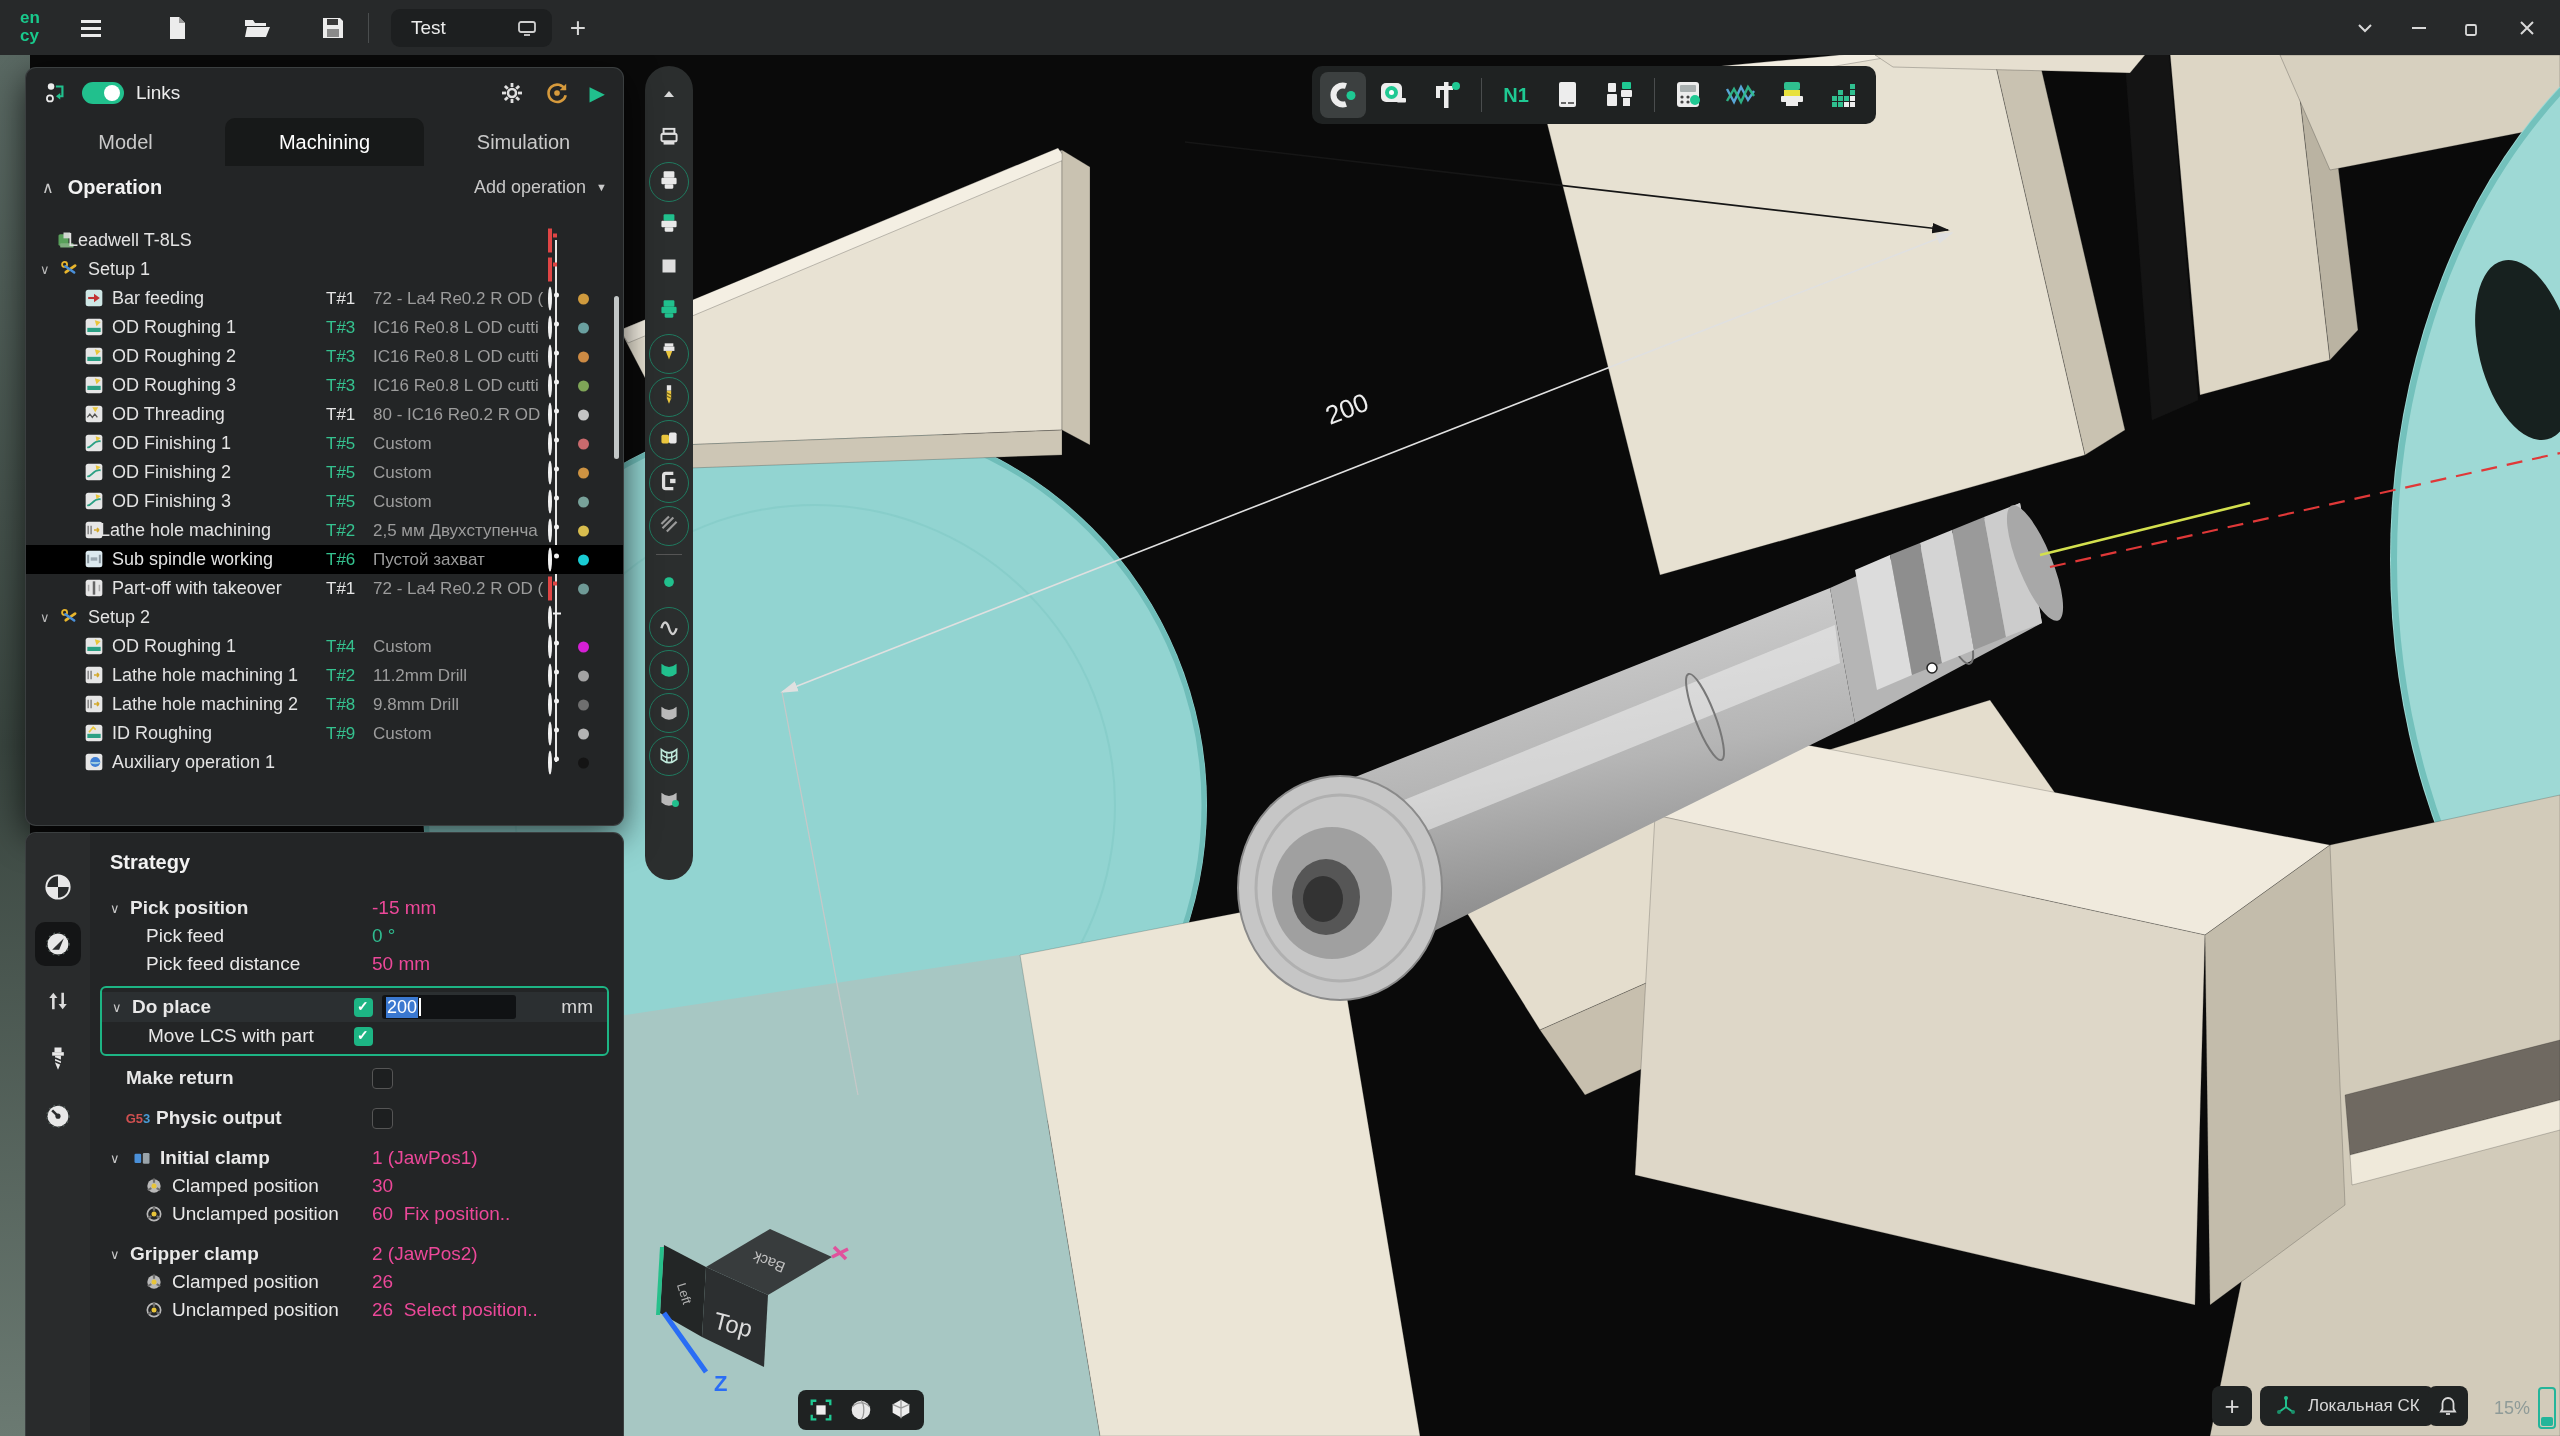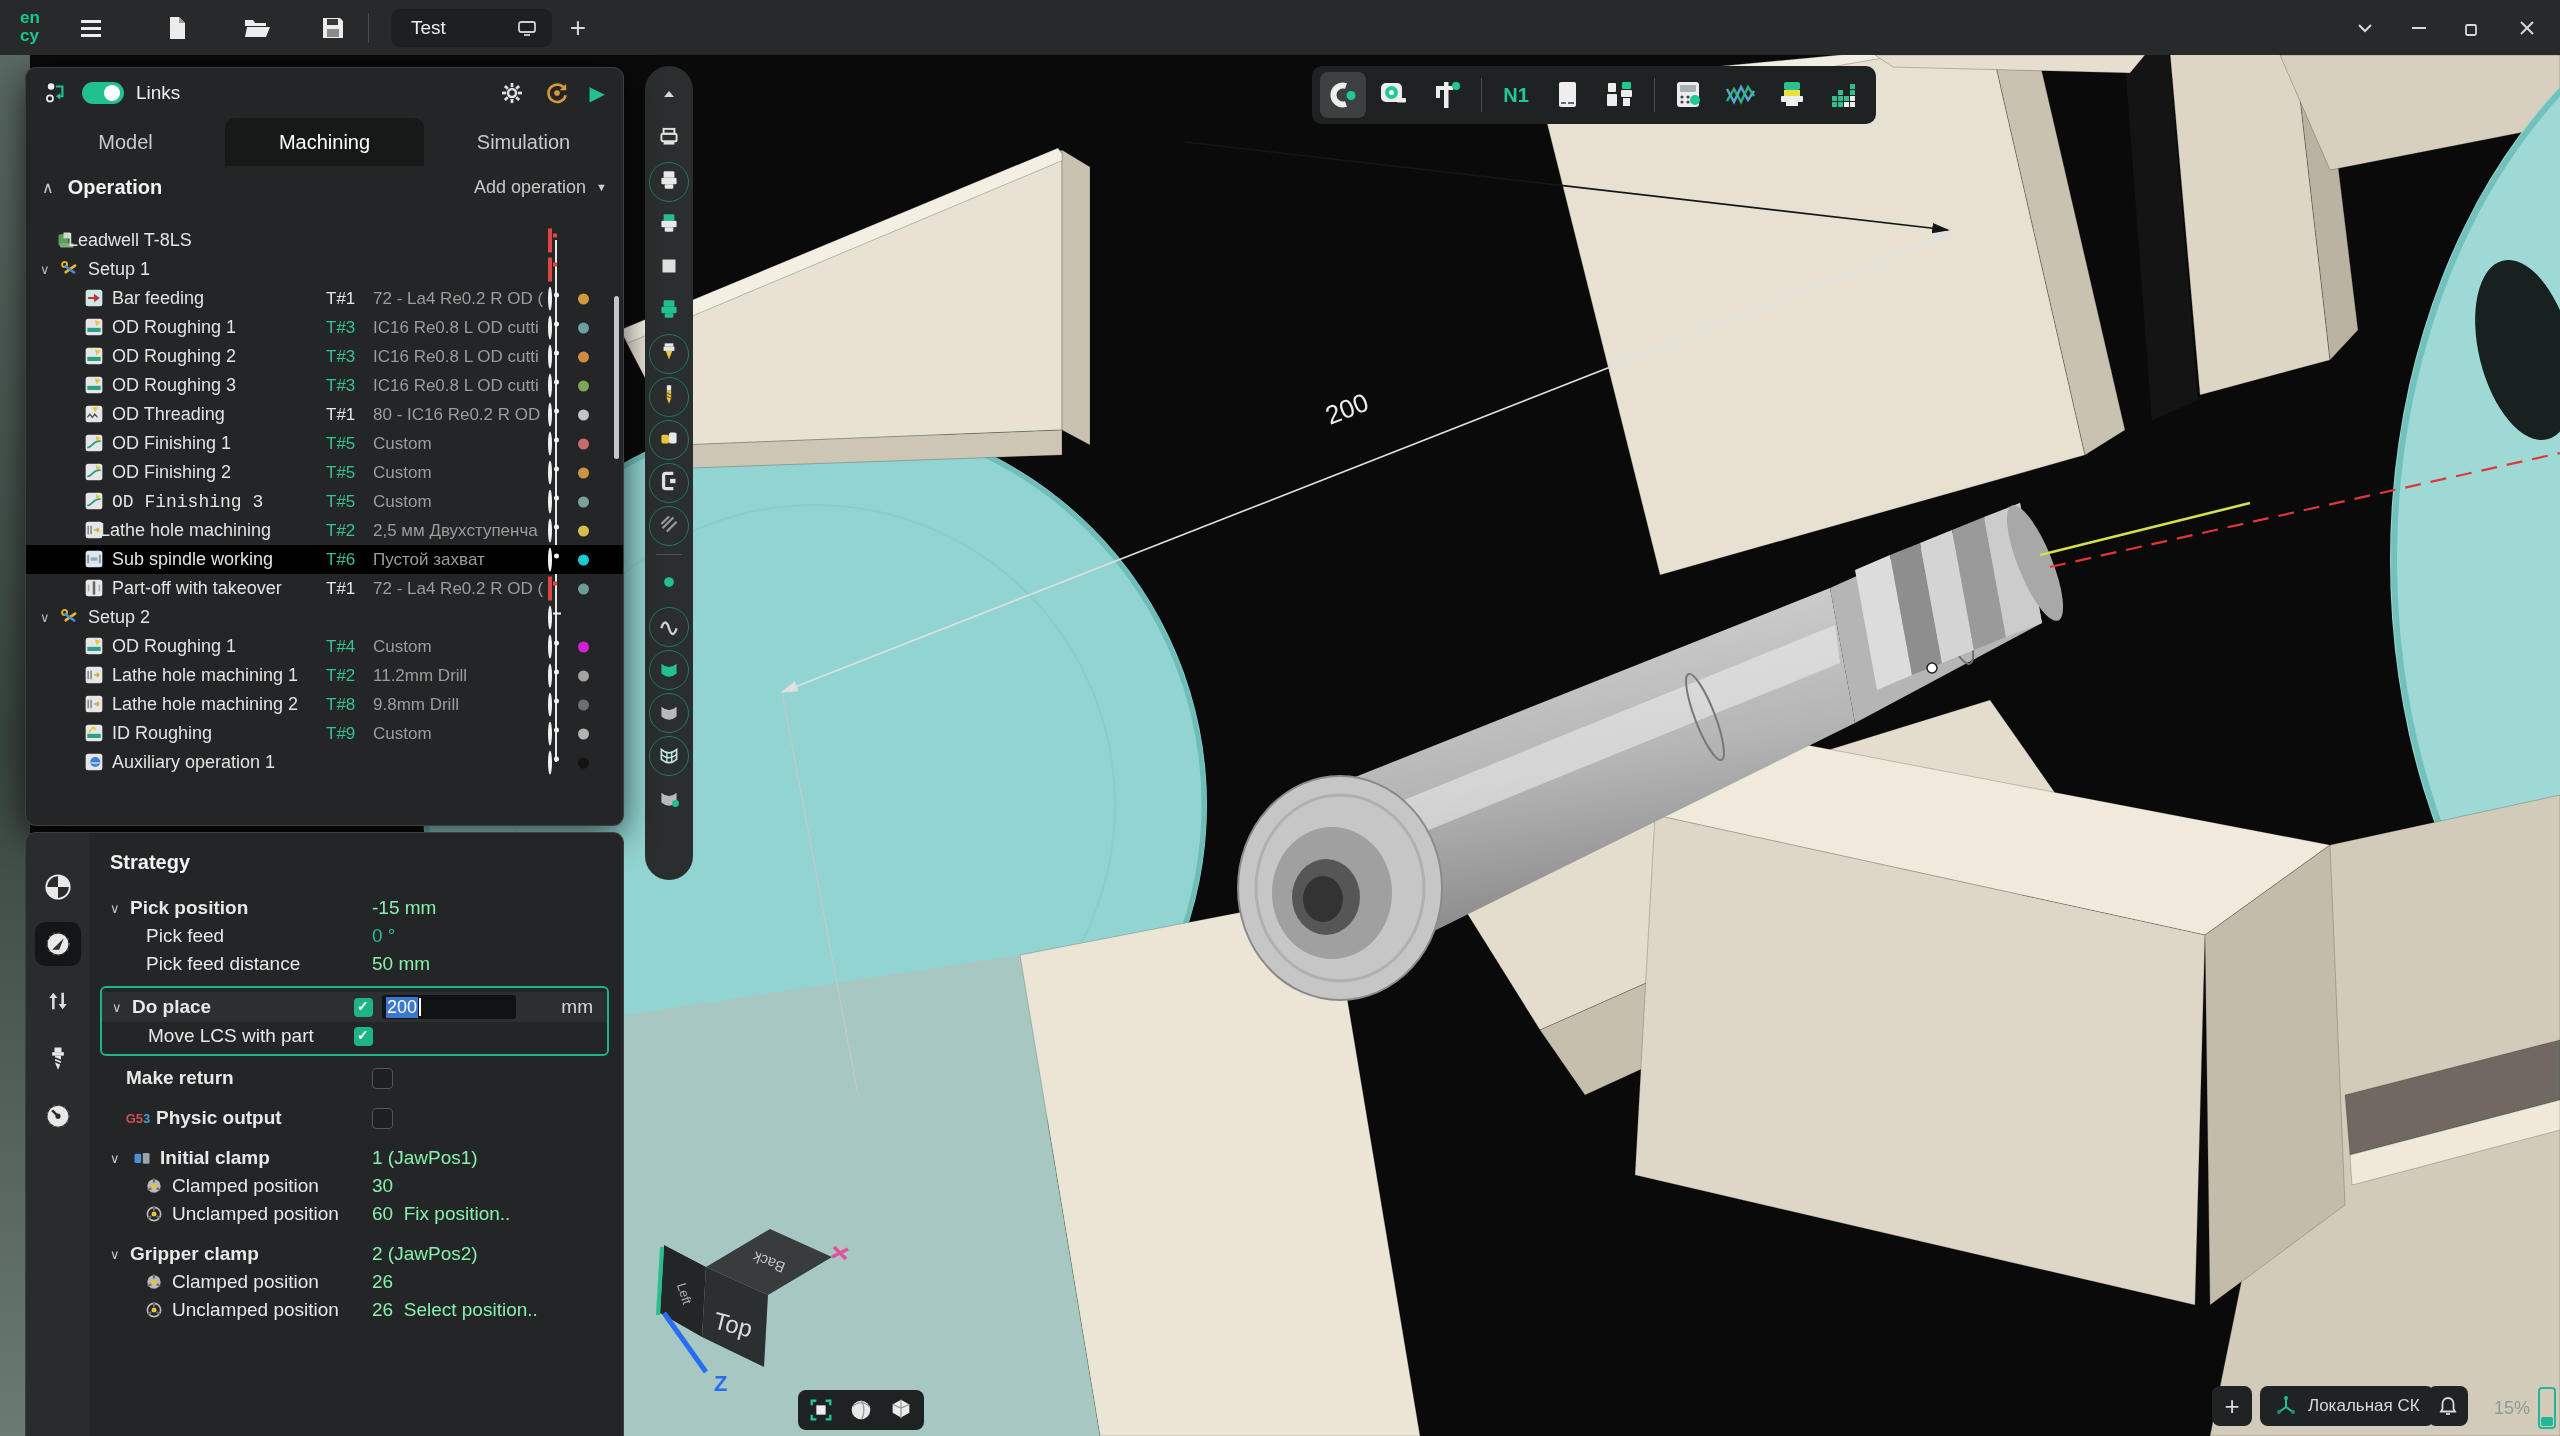--- a/index.html
+++ b/index.html
@@ -66,21 +66,21 @@
   #side-strip{width:64px;background:#292b2c;border-radius:10px 0 0 0;display:flex;flex-direction:column;
               align-items:center;padding-top:32px;gap:13px;}
   .strip-slot{width:46px;height:44px;display:flex;align-items:center;justify-content:center;border-radius:10px;cursor:pointer;}
   .strip-slot.selected{background:#141516;}
   #strategy-body{flex:1;padding:18px 14px 0 20px;position:relative;}
   #strategy-title{font-size:20px;font-weight:bold;color:#f2f2f2;margin-bottom:20px;}
   .s-row{display:flex;align-items:center;height:28px;font-size:19px;}
   .s-row .chev{width:20px;color:#c9c9c9;font-size:13px;}
   .s-row .lbl{color:#e8e8e8;}
   .s-row .lbl.b{font-weight:bold;}
-  .s-row .val{position:absolute;left:262px;color:#86efac;}
+  .s-row .val{position:absolute;left:262px;color:#ec4899;}
   .s-row{position:relative;}
   .ind{width:36px;}
   .ind2{width:16px;}
   .cb{position:absolute;left:262px;width:19px;height:19px;border-radius:4px;}
   .cb.on{background:#1db584;}
   .cb.on::after{content:"✓";color:#fff;font-size:14px;font-weight:bold;position:absolute;left:3px;top:0px;}
   .cb.off{background:#1d1f20;border:1.5px solid #555;}
   #doplace-box{border:2.5px solid #1db584;border-radius:6px;margin:8px 0 8px -10px;padding:4px 0;}
   #doplace-row{background:#2b2f31;height:30px;}
   #doplace-row .cb{left:252px;}
@@ -463,21 +463,21 @@
           <span class="t-desc">Custom</span>
           <span class="t-marker"><span class="mk-radio"></span></span>
           <span class="t-dot" style="background: rgb(205, 147, 66);"></span>
         </div>
         <div class="tree-row">
           <span class="t-icon" style="left: 58px;"><svg viewBox="0 0 24 24" width="20" height="20">
               <rect x="2" y="2" width="20" height="20" rx="3" fill="#e6e6e6"></rect>
               <path d="M4 17c5 2 7-9 16-7" stroke="#2ba084" stroke-width="2.2" fill="none"></path>
               <polygon points="14,4 20,6 15,10" fill="#e8c53a"></polygon>
             </svg></span>
-          <span class="t-label" style="left: 86px; font-family: Liberation Mono, monospace;">OD Finishing 3</span>
+          <span class="t-label" style="left: 86px;">OD Finishing 3</span>
           <span class="t-tool">T#5</span>
           <span class="t-desc">Custom</span>
           <span class="t-marker"><span class="mk-radio"></span></span>
           <span class="t-dot" style="background: rgb(120, 162, 154);"></span>
         </div>
         <div class="tree-row">
           <span class="t-icon" style="left: 58px;"><svg viewBox="0 0 24 24" width="20" height="20">
               <rect x="2" y="2" width="20" height="20" rx="3" fill="#e6e6e6"></rect>
               <path d="M5 7v10M8.5 7v10" stroke="#777" stroke-width="1.6"></path>
               <path d="M12 12h6m0 0l-2.4-2.4M18 12l-2.4 2.4" stroke="#d4a92c" stroke-width="2"></path>

